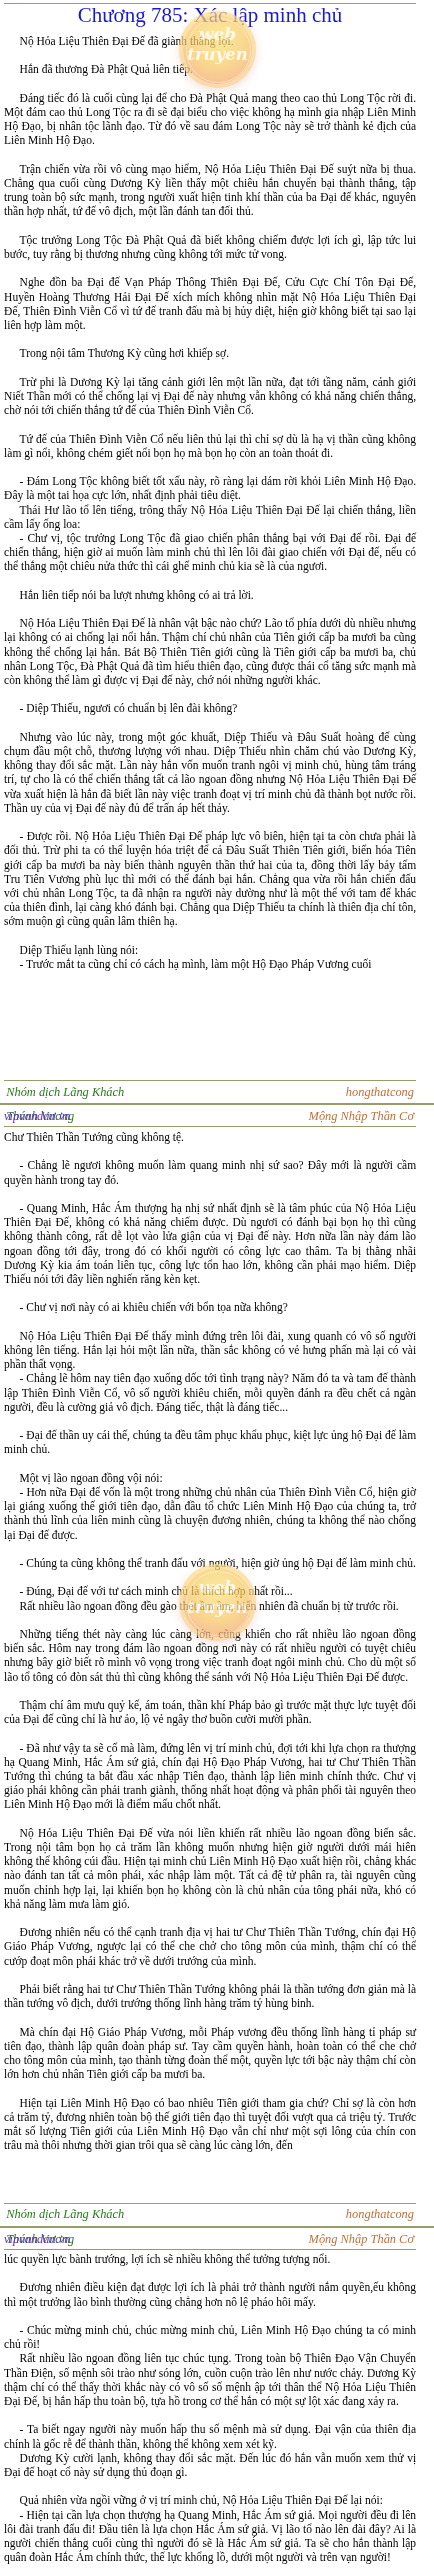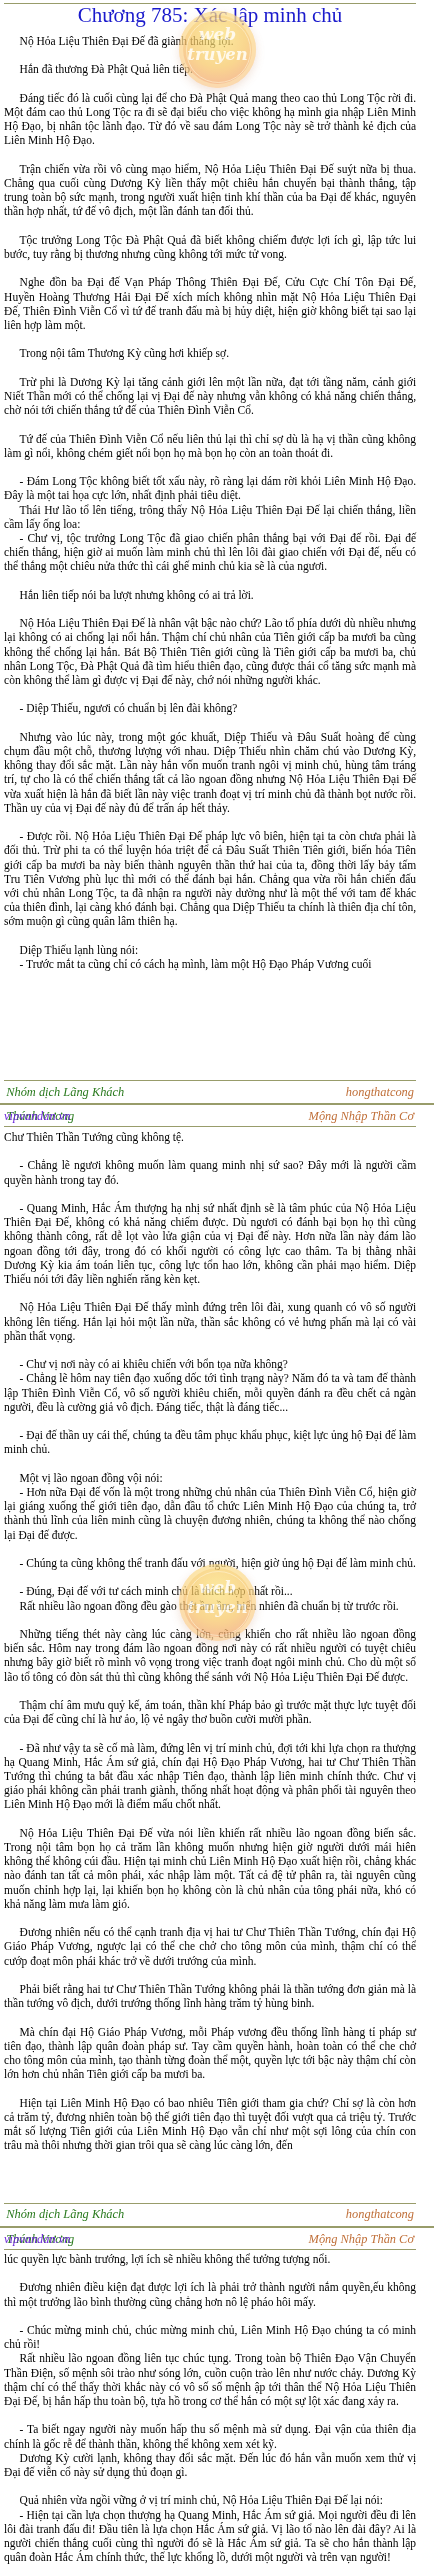--- a/index.html
+++ b/index.html
@@ -82,22 +82,22 @@
   <span class="l">Thánh Vương</span>
   <span class="c">vipvandan.vn</span>
   <span class="r">Mộng Nhập Thần Cơ</span>
 </div>
 <div class="rule-thin" style="top:1126px;"></div>
 
 <div class="section" id="sec2" style="top:1130px;">
     <p style="text-indent: 0px;">Chư Thiên Thần Tướng cũng không tệ.</p>
     <p class="gap">- Chẳng lẽ ngươi không muốn làm quang minh nhị sứ sao? Đây mới là người cầm quyền hành trong tay đó.</p>
     <p class="gap">- Quang Minh, Hắc Ám thượng hạ nhị sứ nhất định sẽ là tâm phúc của Nộ Hỏa Liệu Thiên Đại Đế, không có khả năng chiếm được. Dù ngươi có đánh bại bọn họ thì cũng không thành công, rất dễ lọt vào lửa giận của vị Đại đế này. Hơn nữa lần này đám lão ngoan đồng tới đây, trong đó có khối người có công lực cao thâm. Ta bị thằng nhãi Dương Kỳ kia ám toán liên tục, công lực tổn hao lớn, không cần phải mạo hiểm. Diệp Thiếu nói tới đây liền nghiến răng kèn kẹt.</p>
+    <p class="gap">- Chư vị nơi này có ai khiêu chiến với bổn tọa nữa không?</p>
     <p class="gap">Nộ Hỏa Liệu Thiên Đại Đế thấy mình đứng trên lôi đài, xung quanh có vô số người không lên tiếng. Hắn lại hỏi một lần nữa, thần sắc không có vẻ hưng phấn mà lại có vài phần thất vọng.</p>
-    <p class="gap">- Chư vị nơi này có ai khiêu chiến với bổn tọa nữa không?</p>
     <p>- Chẳng lẽ hôm nay tiên đạo xuống dốc tới tình trạng này? Năm đó ta và tam đế thành lập Thiên Đình Viễn Cổ, vô số người khiêu chiến, mỗi quyền đánh ra đều chết cả ngàn người, đều là cường giả vô địch. Đáng tiếc, thật là đáng tiếc...</p>
     <p class="gap">- Đại đế thần uy cái thế, chúng ta đều tâm phục khẩu phục, kiệt lực ủng hộ Đại đế làm minh chủ.</p>
     <p class="gap">Một vị lão ngoan đồng vội nói:</p>
     <p>- Hơn nữa Đại đế vốn là một trong những chủ nhân của Thiên Đình Viễn Cổ, hiện giờ lại giáng xuống thế giới tiên đạo, dẫn đầu tổ chức Liên Minh Hộ Đạo của chúng ta, trở thành thủ lĩnh của liên minh cũng là chuyện đương nhiên, chúng ta không thể nào chống lại Đại đế được.</p>
     <p class="gap">- Chúng ta cũng không thể tranh đấu với người, hiện giờ ủng hộ Đại đế làm minh chủ.</p>
     <p class="gap">- Đúng, Đại đế với tư cách minh chủ là thích hợp nhất rồi...</p>
     <p>Rất nhiều lão ngoan đồng đều gào thét ầm ầm, hiển nhiên đã chuẩn bị từ trước rồi.</p>
     <p class="gap">Những tiếng thét này càng lúc càng lớn, cũng khiến cho rất nhiều lão ngoan đồng biến sắc. Hôm nay trong đám lão ngoan đồng nơi này có rất nhiều người có tuyệt chiêu nhưng bây giờ biết rõ mình vô vọng trong việc tranh đoạt ngôi minh chủ. Cho dù một số lão tổ tông có đòn sát thủ thì cũng không thể sánh với Nộ Hỏa Liệu Thiên Đại Đế được.</p>
     <p class="gap">Thậm chí âm mưu quỷ kế, ám toán, thần khí Pháp bảo gì trước mặt thực lực tuyệt đối của Đại đế cũng chỉ là hư ảo, lộ vẻ ngây thơ buồn cười mười phần.</p>
     <p class="gap">- Đã như vậy ta sẽ cố mà làm, đứng lên vị trí minh chủ, đợi tới khi lựa chọn ra thượng hạ Quang Minh, Hắc Ám sứ giả, chín đại Hộ Đạo Pháp Vương, hai tư Chư Thiên Thần Tướng thì chúng ta bắt đầu xác nhập Tiên đạo, thành lập liên minh chính thức. Chư vị giáo phái không cần phải tranh giành, thống nhất hoạt động và phân phối tài nguyên theo Liên Minh Hộ Đạo mới là điểm mấu chốt nhất.</p>
@@ -120,21 +120,21 @@
   <span class="r">Mộng Nhập Thần Cơ</span>
 </div>
 <div class="rule-thin" style="top:2249px;"></div>
 
 <div class="section" id="sec3" style="top:2252px;">
     <p style="text-indent: 0px;">lúc quyền lực bành trướng, lợi ích sẽ nhiều không thể tưởng tượng nổi.</p>
     <p class="gap">Đương nhiên điều kiện đạt được lợi ích là phải trở thành người nắm quyền,ếu không thì một trưởng lão bình thường cũng chẳng hơn nô lệ pháo hôi mấy.</p>
     <p class="gap">- Chúc mừng minh chủ, chúc mừng minh chủ, Liên Minh Hộ Đạo chúng ta có minh chủ rồi!</p>
     <p>Rất nhiều lão ngoan đồng liên tục chúc tụng. Trong toàn bộ Thiên Đạo Vận Chuyển Thần Điện, số mệnh sôi trào như sóng lớn, cuồn cuộn trào lên như nước chảy. Dương Kỳ thậm chí có thể thấy thời khắc này có vô số số mệnh ập tới thân thể Nộ Hỏa Liệu Thiên Đại Đế, bị hắn hấp thu toàn bộ, tựa hồ trong cơ thể hắn có một sự lột xác đang xảy ra.</p>
     <p class="gap">- Ta biết ngay người này muốn hấp thu số mệnh mà sử dụng. Đại vận của thiên địa chính là gốc rễ để thành thần, không thể không xem xét kỹ.</p>
-    <p>Dương Kỳ cười lạnh, không thay đổi sắc mặt. Đến lúc đó hắn vẫn muốn xem thử vị Đại đế viễn cổ này sử dụng thủ đoạn gì.</p>
+    <p>Dương Kỳ cười lạnh, không thay đổi sắc mặt. Đến lúc đó hắn vẫn muốn xem thử vị Đại đế hoạt cổ này sử dụng thủ đoạn gì.</p>
     <p class="gap">Quả nhiên vừa ngồi vững ở vị trí minh chủ, Nộ Hỏa Liệu Thiên Đại Đế lại nói:</p>
     <p>- Hiện tại cần lựa chọn thượng hạ Quang Minh, Hắc Ám sứ giả. Mọi người đều đi lên lôi đài tranh đấu đi! Đầu tiên là lựa chọn Hắc Ám sứ giả. Vị lão tổ nào lên đài đây? Ai là người chiến thắng cuối cùng thì người đó sẽ là Hắc Ám sứ giả. Ta sẽ cho hắn thành lập quân đoàn Hắc Ám chính thức, thế lực khổng lồ, dưới một người và trên vạn người!</p>
   </div>
 
 <div class="watermark" style="left:179px; top:11.3px;">
   <div class="inner"></div>
   <div class="w1">web</div>
   <div class="w2">truyen</div>
 </div>
 <div class="watermark" style="left:179px; top:1564px;">

